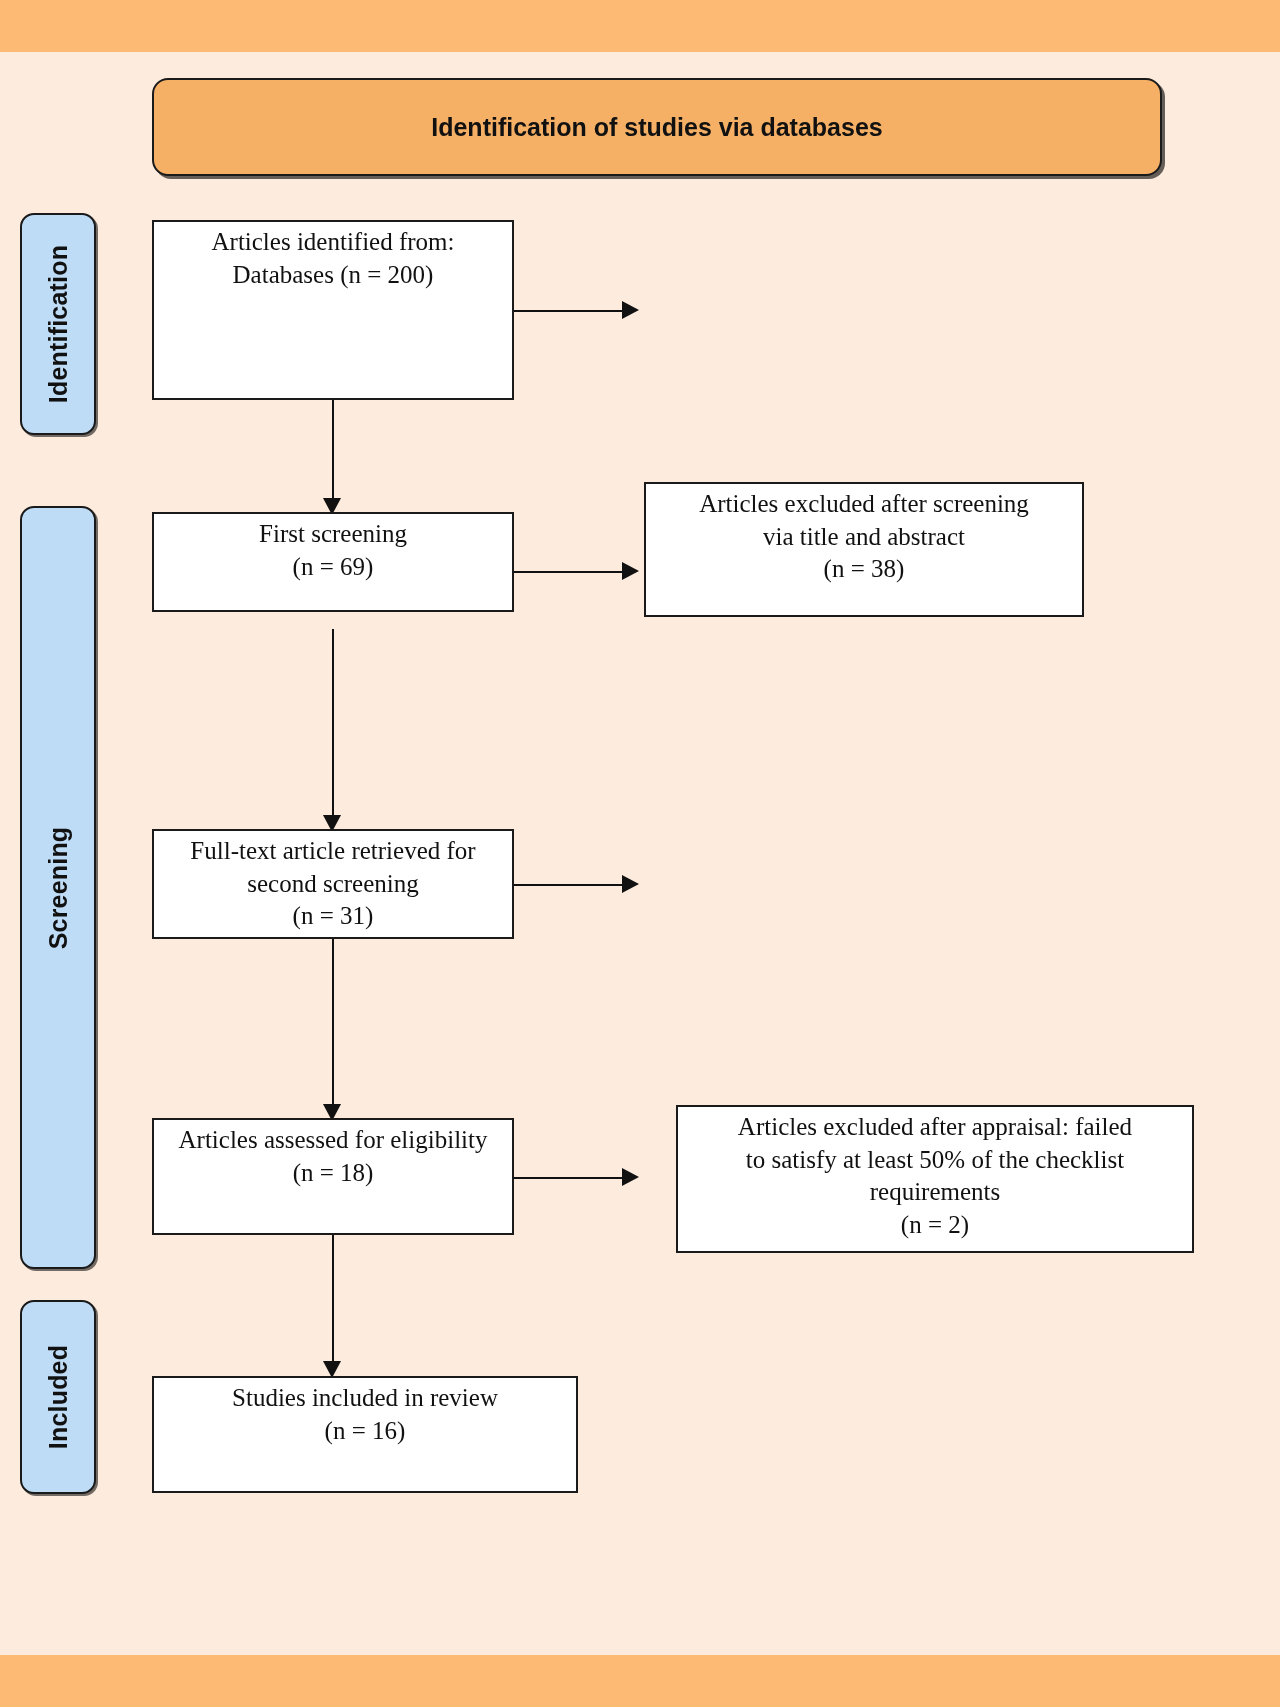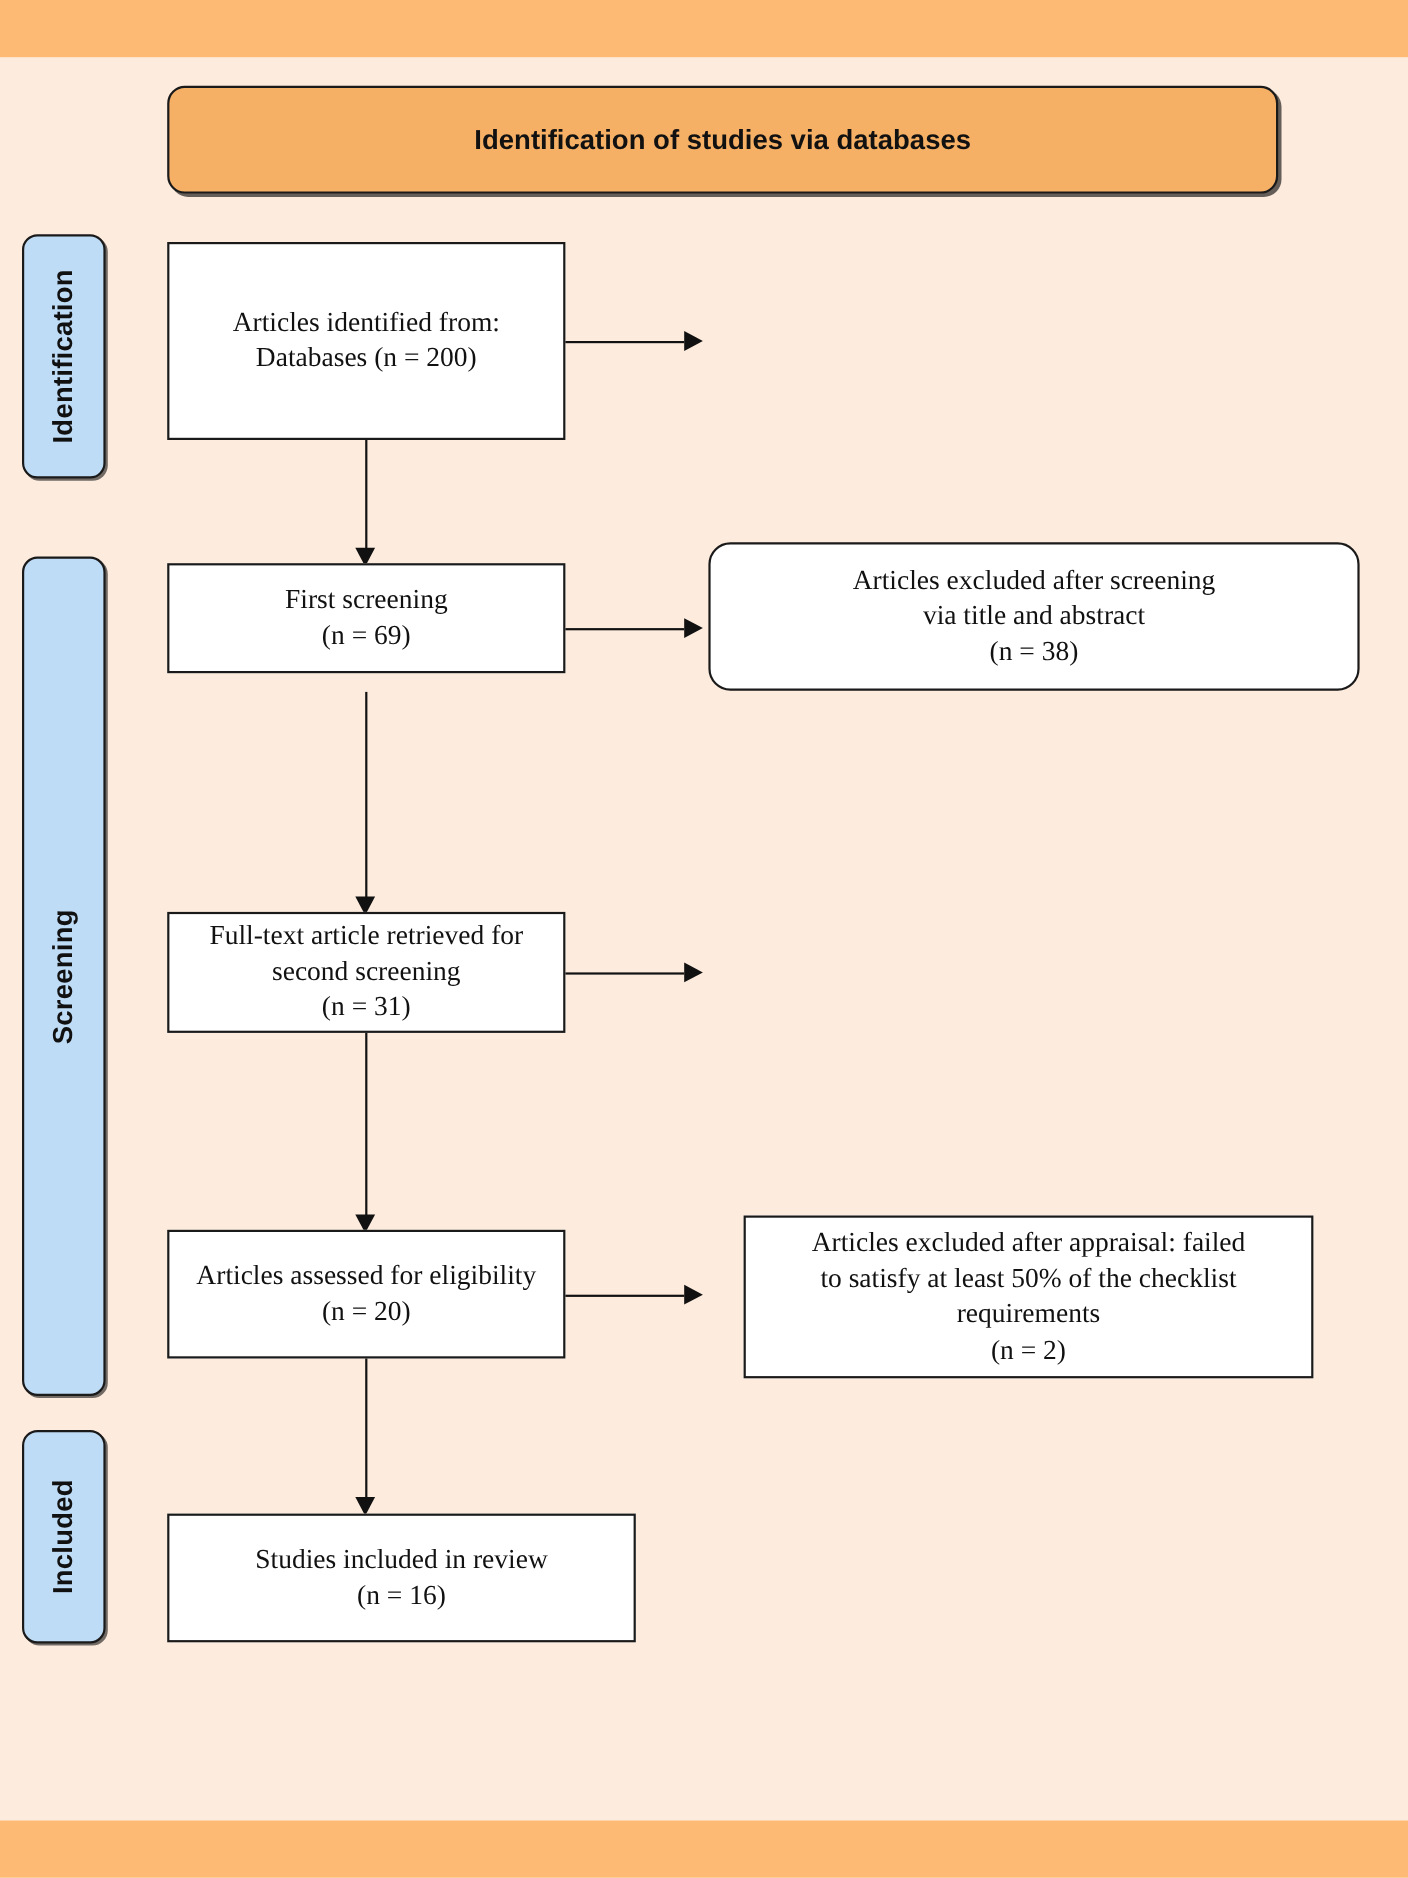--- a/index.html
+++ b/index.html
@@ -72,21 +72,21 @@
     color: #111111;
   }
 
   
   .box {
     position: absolute;
     background: #ffffff;
     border: 2.5px solid #1a1a1a;
     box-sizing: border-box;
     display: flex;
-    align-items: center;
+    align-items: flex-start;
     justify-content: center;
     text-align: center;
     padding: 4px 10px;
   }
   .box-text {
     font-size: 25px;
     line-height: 1.30;
     color: #111111;
     white-space: pre-line;
   }
@@ -152,21 +152,21 @@
   <div class="arrow-right" style="left:622px; top:301px;"></div>
 
   <div class="vline" style="left:332px; top:400px; height:100px;"></div>
   <div class="arrow-down" style="left:323px; top:498px;"></div>
 
   <div class="box" style="left:152px; top:512px; width:362px; height:100px;">
     <span class="box-text">First screening
 (n = 69)</span>
   </div>
 
-  <div class="box" style="left:644px; top:493px; width:592px; height:135px;border-radius:20px;">
+  <div class="box" style="left:644px; top:482px; width:440px; height:135px;">
     <span class="box-text">Articles excluded after screening
 via title and abstract
 (n = 38)</span>
   </div>
 
   <div class="hline" style="left:514px; top:571px; width:108px;"></div>
   <div class="arrow-right" style="left:622px; top:562px;"></div>
 
   <div class="vline" style="left:332px; top:629px; height:188px;"></div>
   <div class="arrow-down" style="left:323px; top:815px;"></div>
@@ -179,21 +179,21 @@
 
 
   <div class="hline" style="left:514px; top:884px; width:108px;"></div>
   <div class="arrow-right" style="left:622px; top:875px;"></div>
 
   <div class="vline" style="left:332px; top:939px; height:167px;"></div>
   <div class="arrow-down" style="left:323px; top:1104px;"></div>
 
   <div class="box" style="left:152px; top:1118px; width:362px; height:117px;">
     <span class="box-text">Articles assessed for eligibility
-(n = 20)</span>
+(n = 18)</span>
   </div>
 
   <div class="box" style="left:644px; top:1105px; width:518px; height:148px;margin-left:32px;">
     <span class="box-text">Articles excluded after appraisal: failed
 to satisfy at least 50% of the checklist
 requirements
 (n = 2)</span>
   </div>
 
   <div class="hline" style="left:514px; top:1177px; width:108px;"></div>

